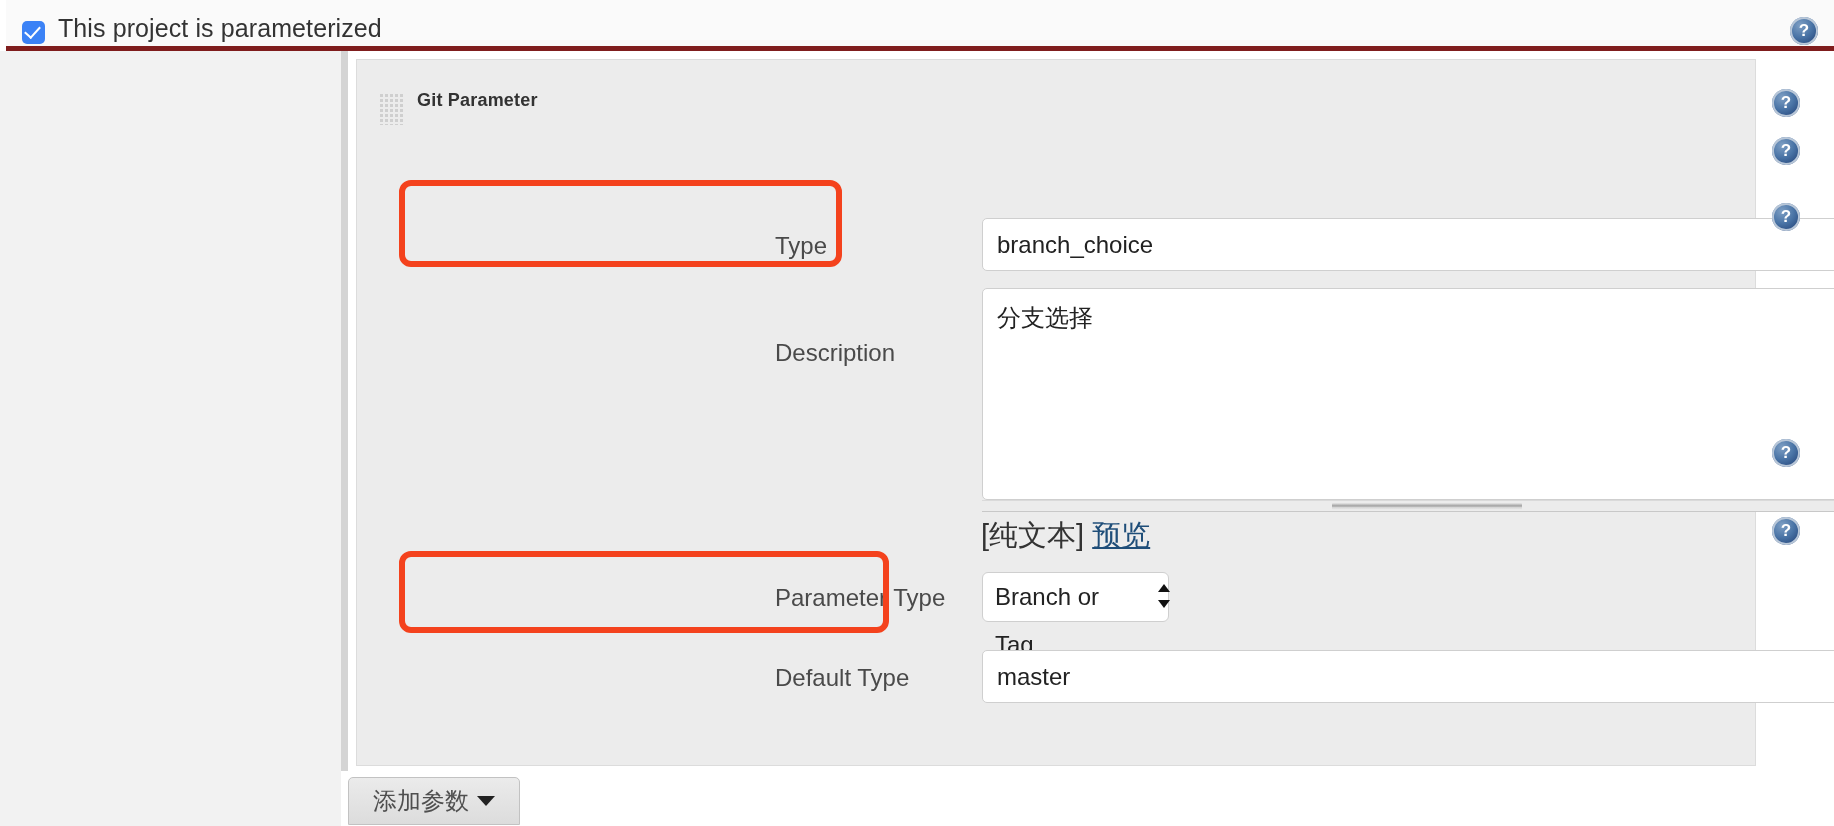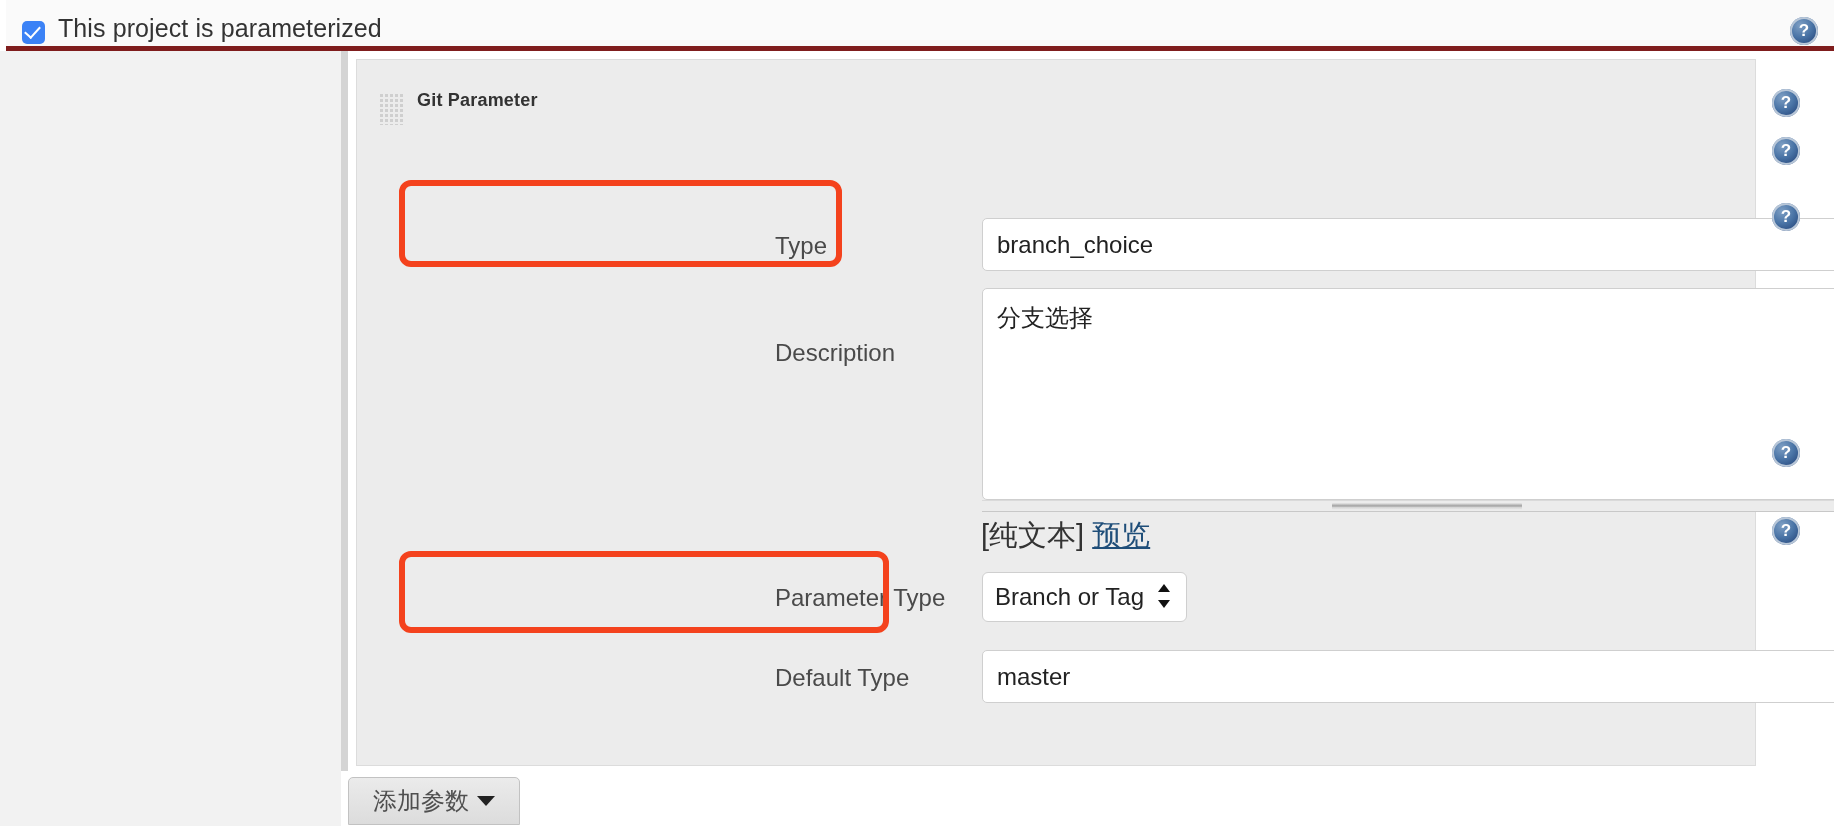--- a/index.html
+++ b/index.html
@@ -189,21 +189,21 @@
     white-space: nowrap;
   }
   #desc-markup a {
     color: #1f4e79;
     text-decoration: underline;
     cursor: pointer;
   }
 
   #ptype-label  { left: 418px; top: 524px; }
   #ptype-select {
-    left: 625px; top: 512px; width: 205px; height: 50px;
+    left: 625px; top: 512px; width: 187px; height: 50px;
     border-radius: 6px; font-size: 24px; line-height: 48px;
     padding: 0 34px 12px 12px;
   }
   #ptype-arrows {
     position: absolute;
     left: 801px; top: 522px;
     width: 14px; height: 30px;
   }
   #ptype-arrows i {
     position: absolute; left: 0;

